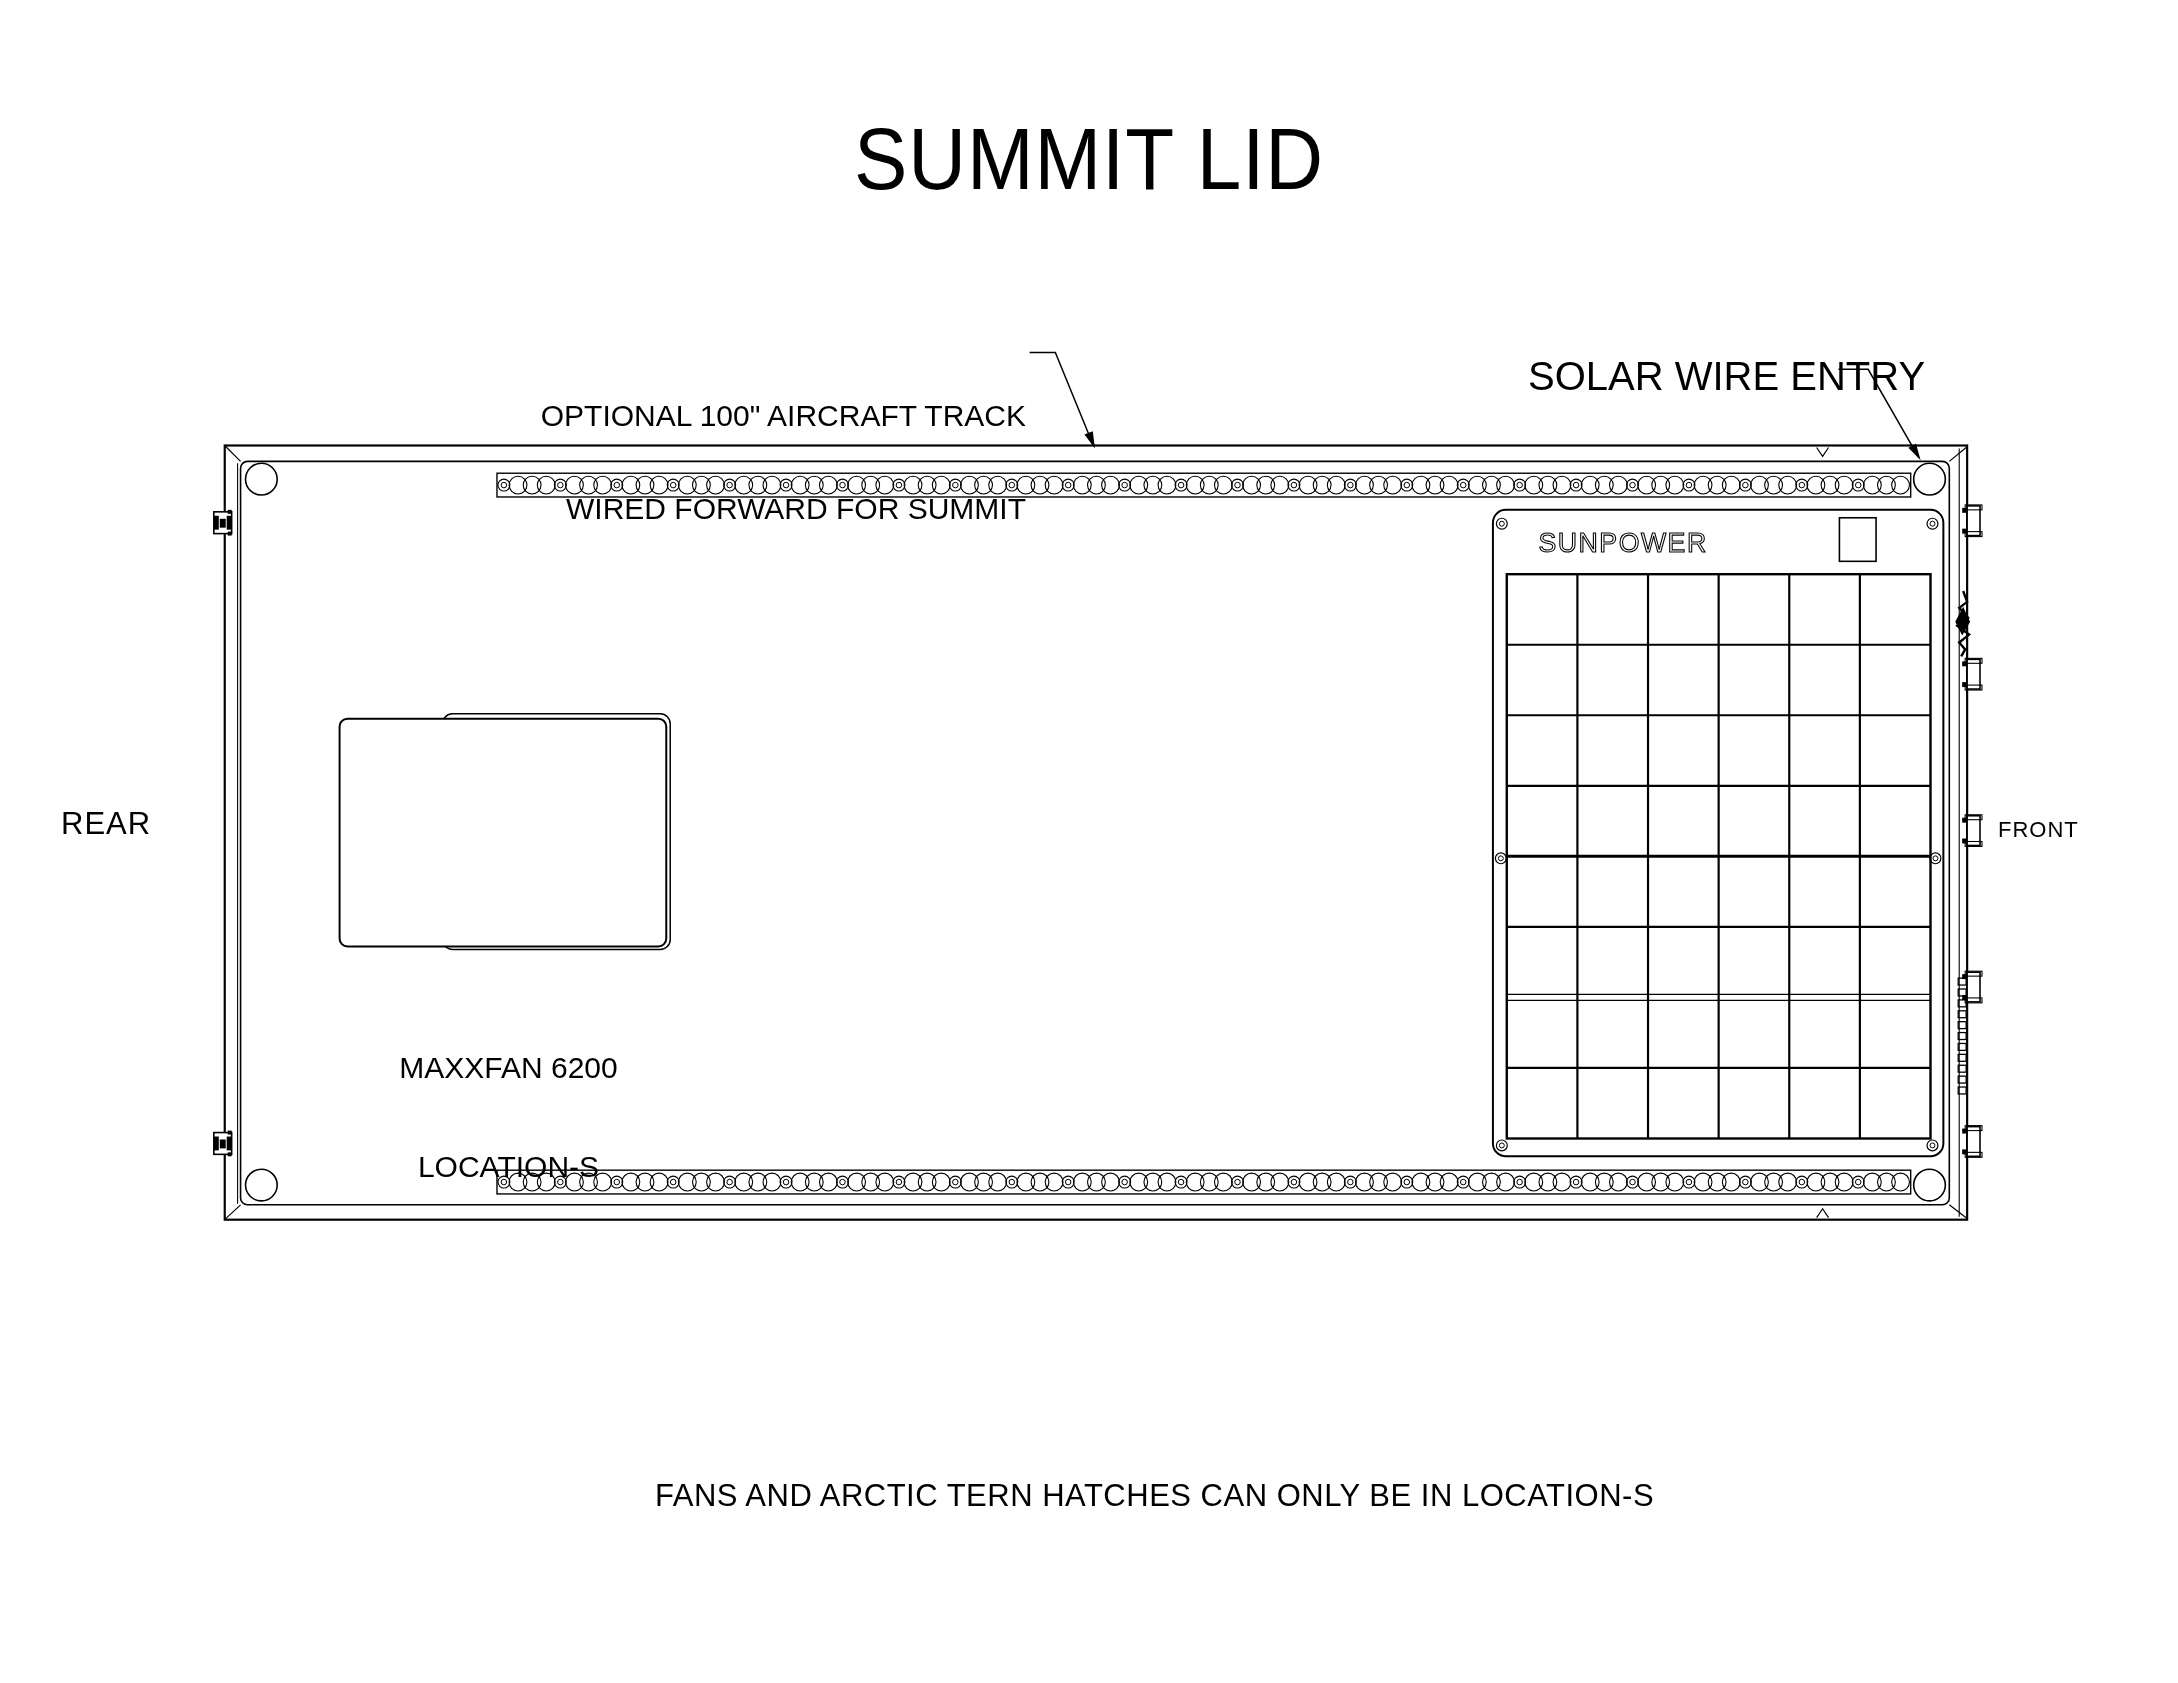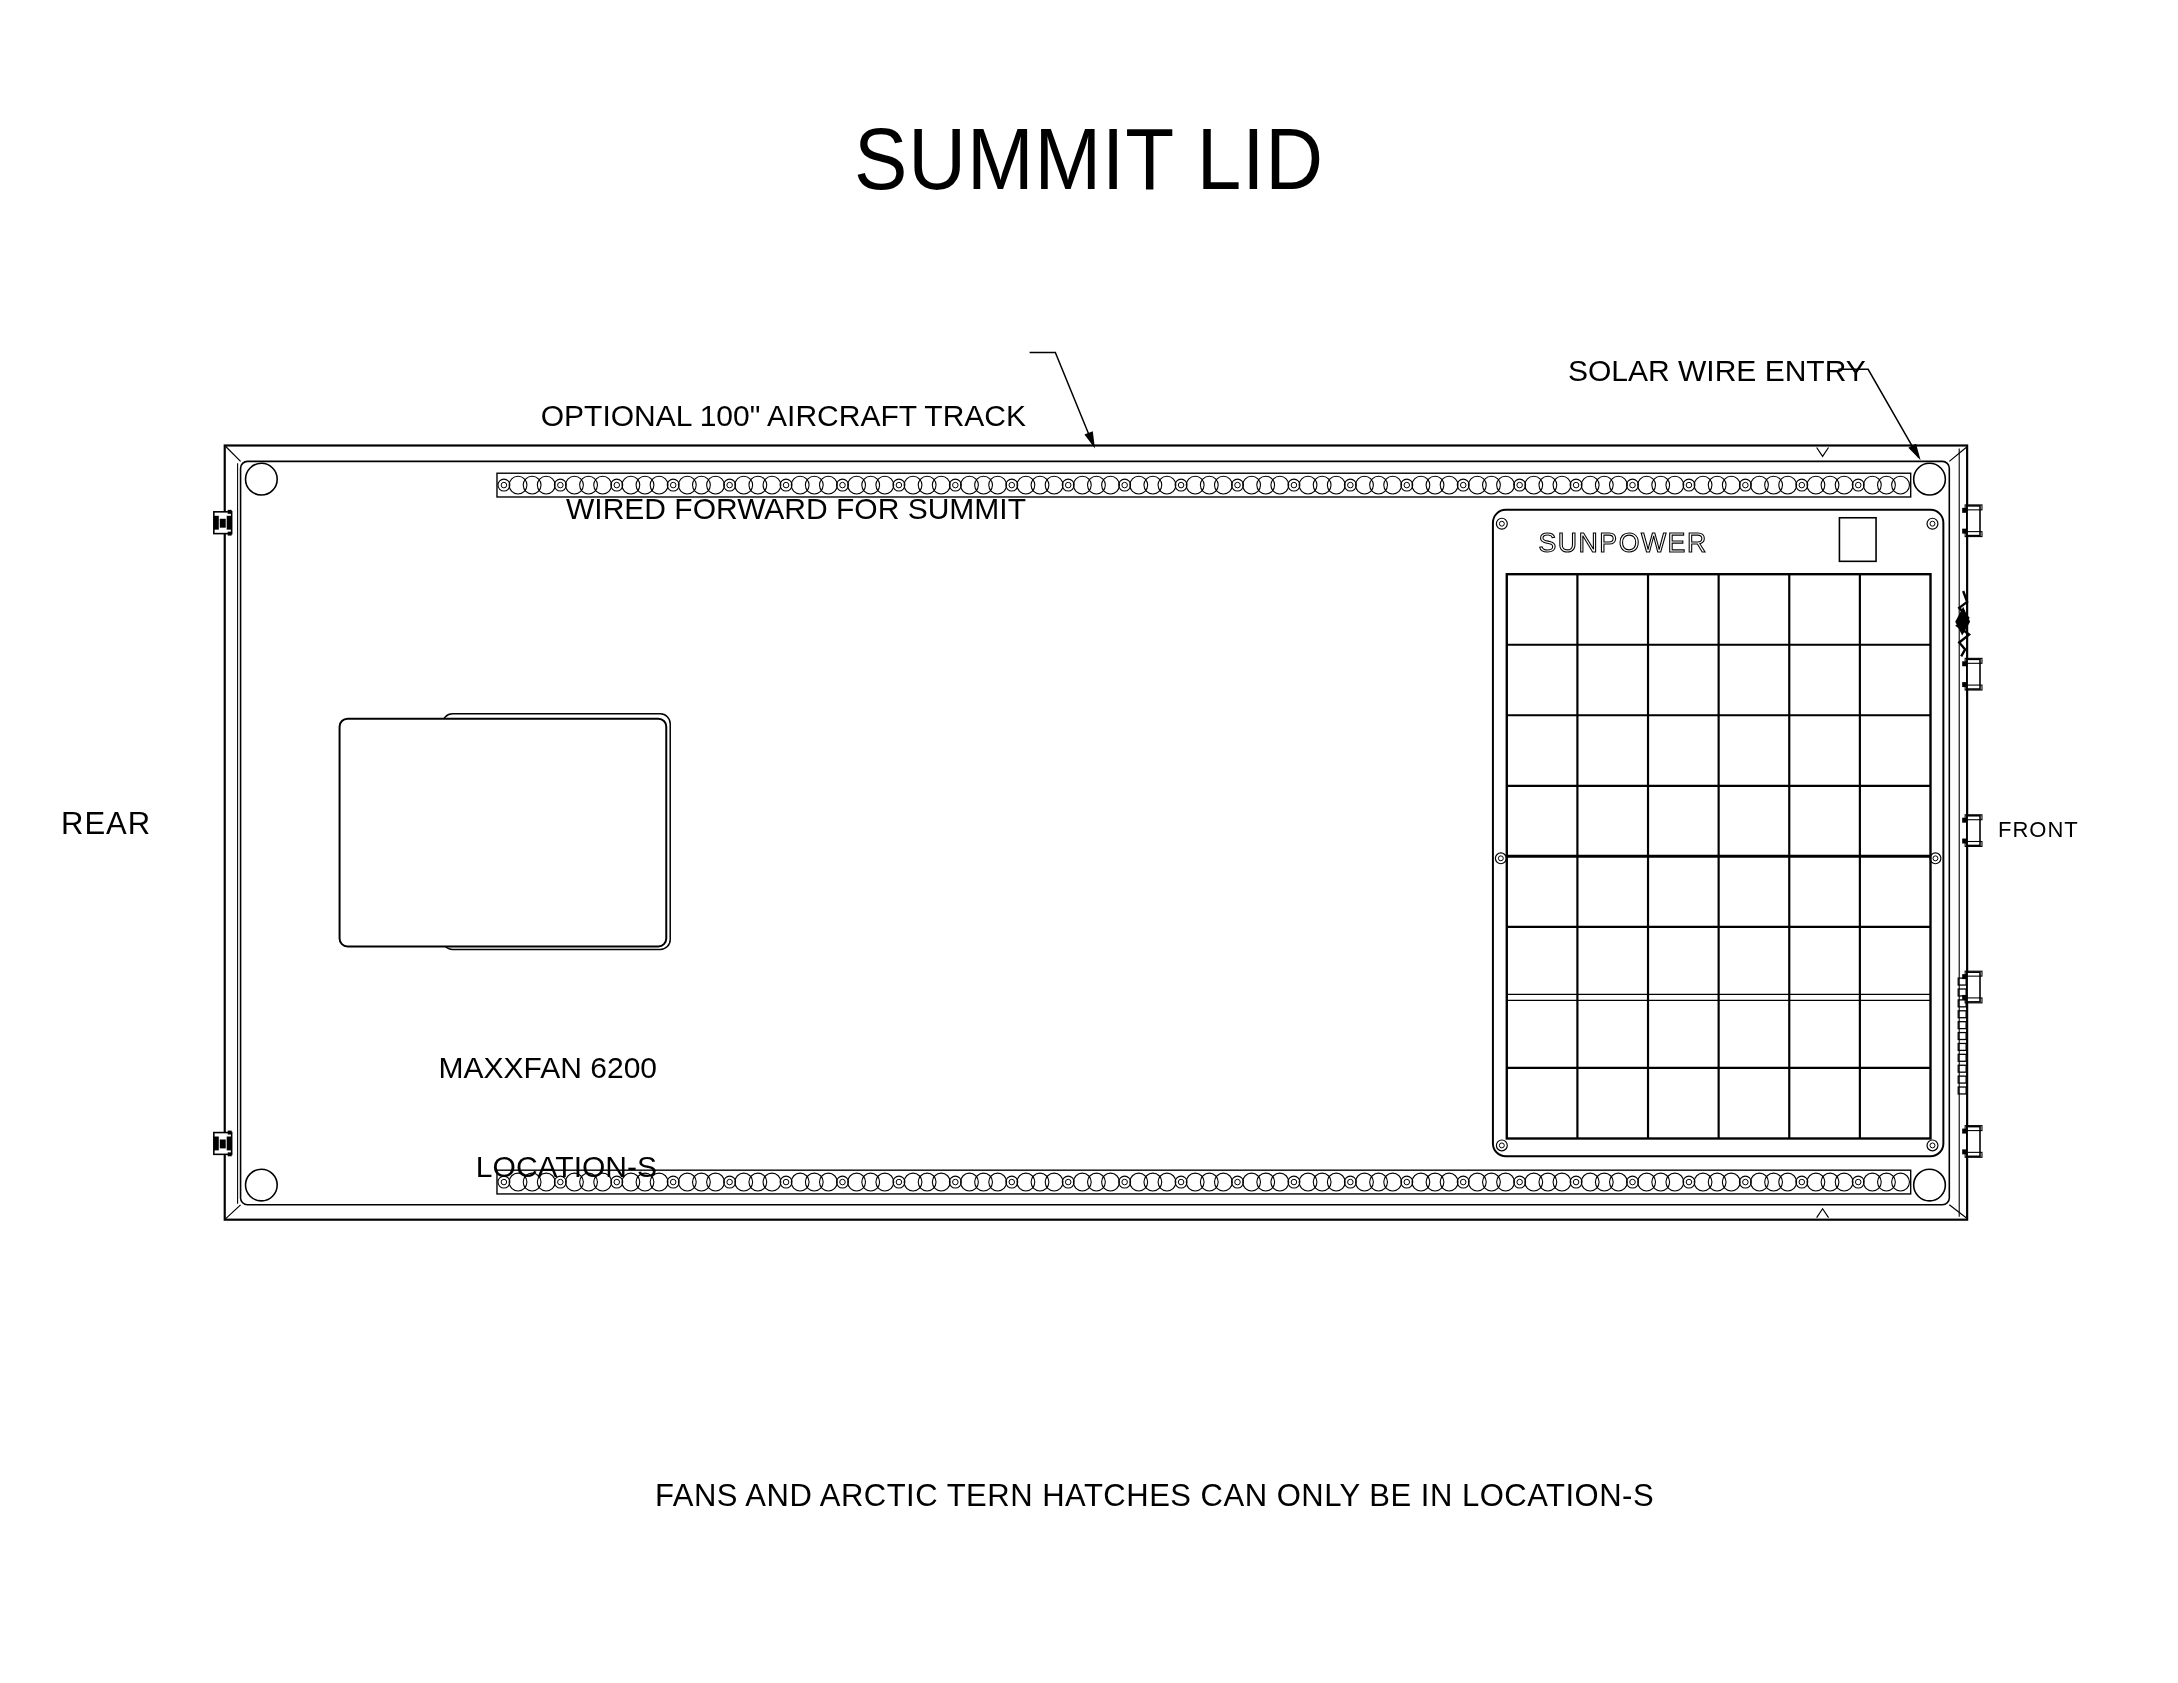--- a/index.html
+++ b/index.html
@@ -12,25 +12,25 @@
   .lbl{position:absolute;white-space:pre;color:#000;}
   .title{
     left:0;top:109px;width:2178px;text-align:center;
     font-size:87px;letter-spacing:1px;
     transform:scaleX(0.92);transform-origin:center top;
   }
   .callout-track{
     left:531px;top:338px;width:495px;text-align:right;
     font-size:30px;line-height:31px;
   }
-  .callout-solar{left:1568px;top:354px;font-size:30px;}
+  .callout-solar{left:1528px;top:354px;font-size:40px;}
   .rear{left:61px;top:806px;font-size:31px;letter-spacing:1px;}
   .front{left:1998px;top:817px;font-size:22px;letter-spacing:1px;}
   .fanlabel{
-    left:360px;top:985px;width:297px;text-align:right;
+    left:360px;top:985px;width:297px;text-align:center;
     font-size:30px;line-height:33px;
   }
   .notes{
     left:655px;top:1408px;font-size:31px;line-height:35px;
     letter-spacing:0.5px;
     text-align:right;
   }
   svg#lid-svg{position:absolute;left:0;top:0;}
   svg *{vector-effect:none;}
 </style>

